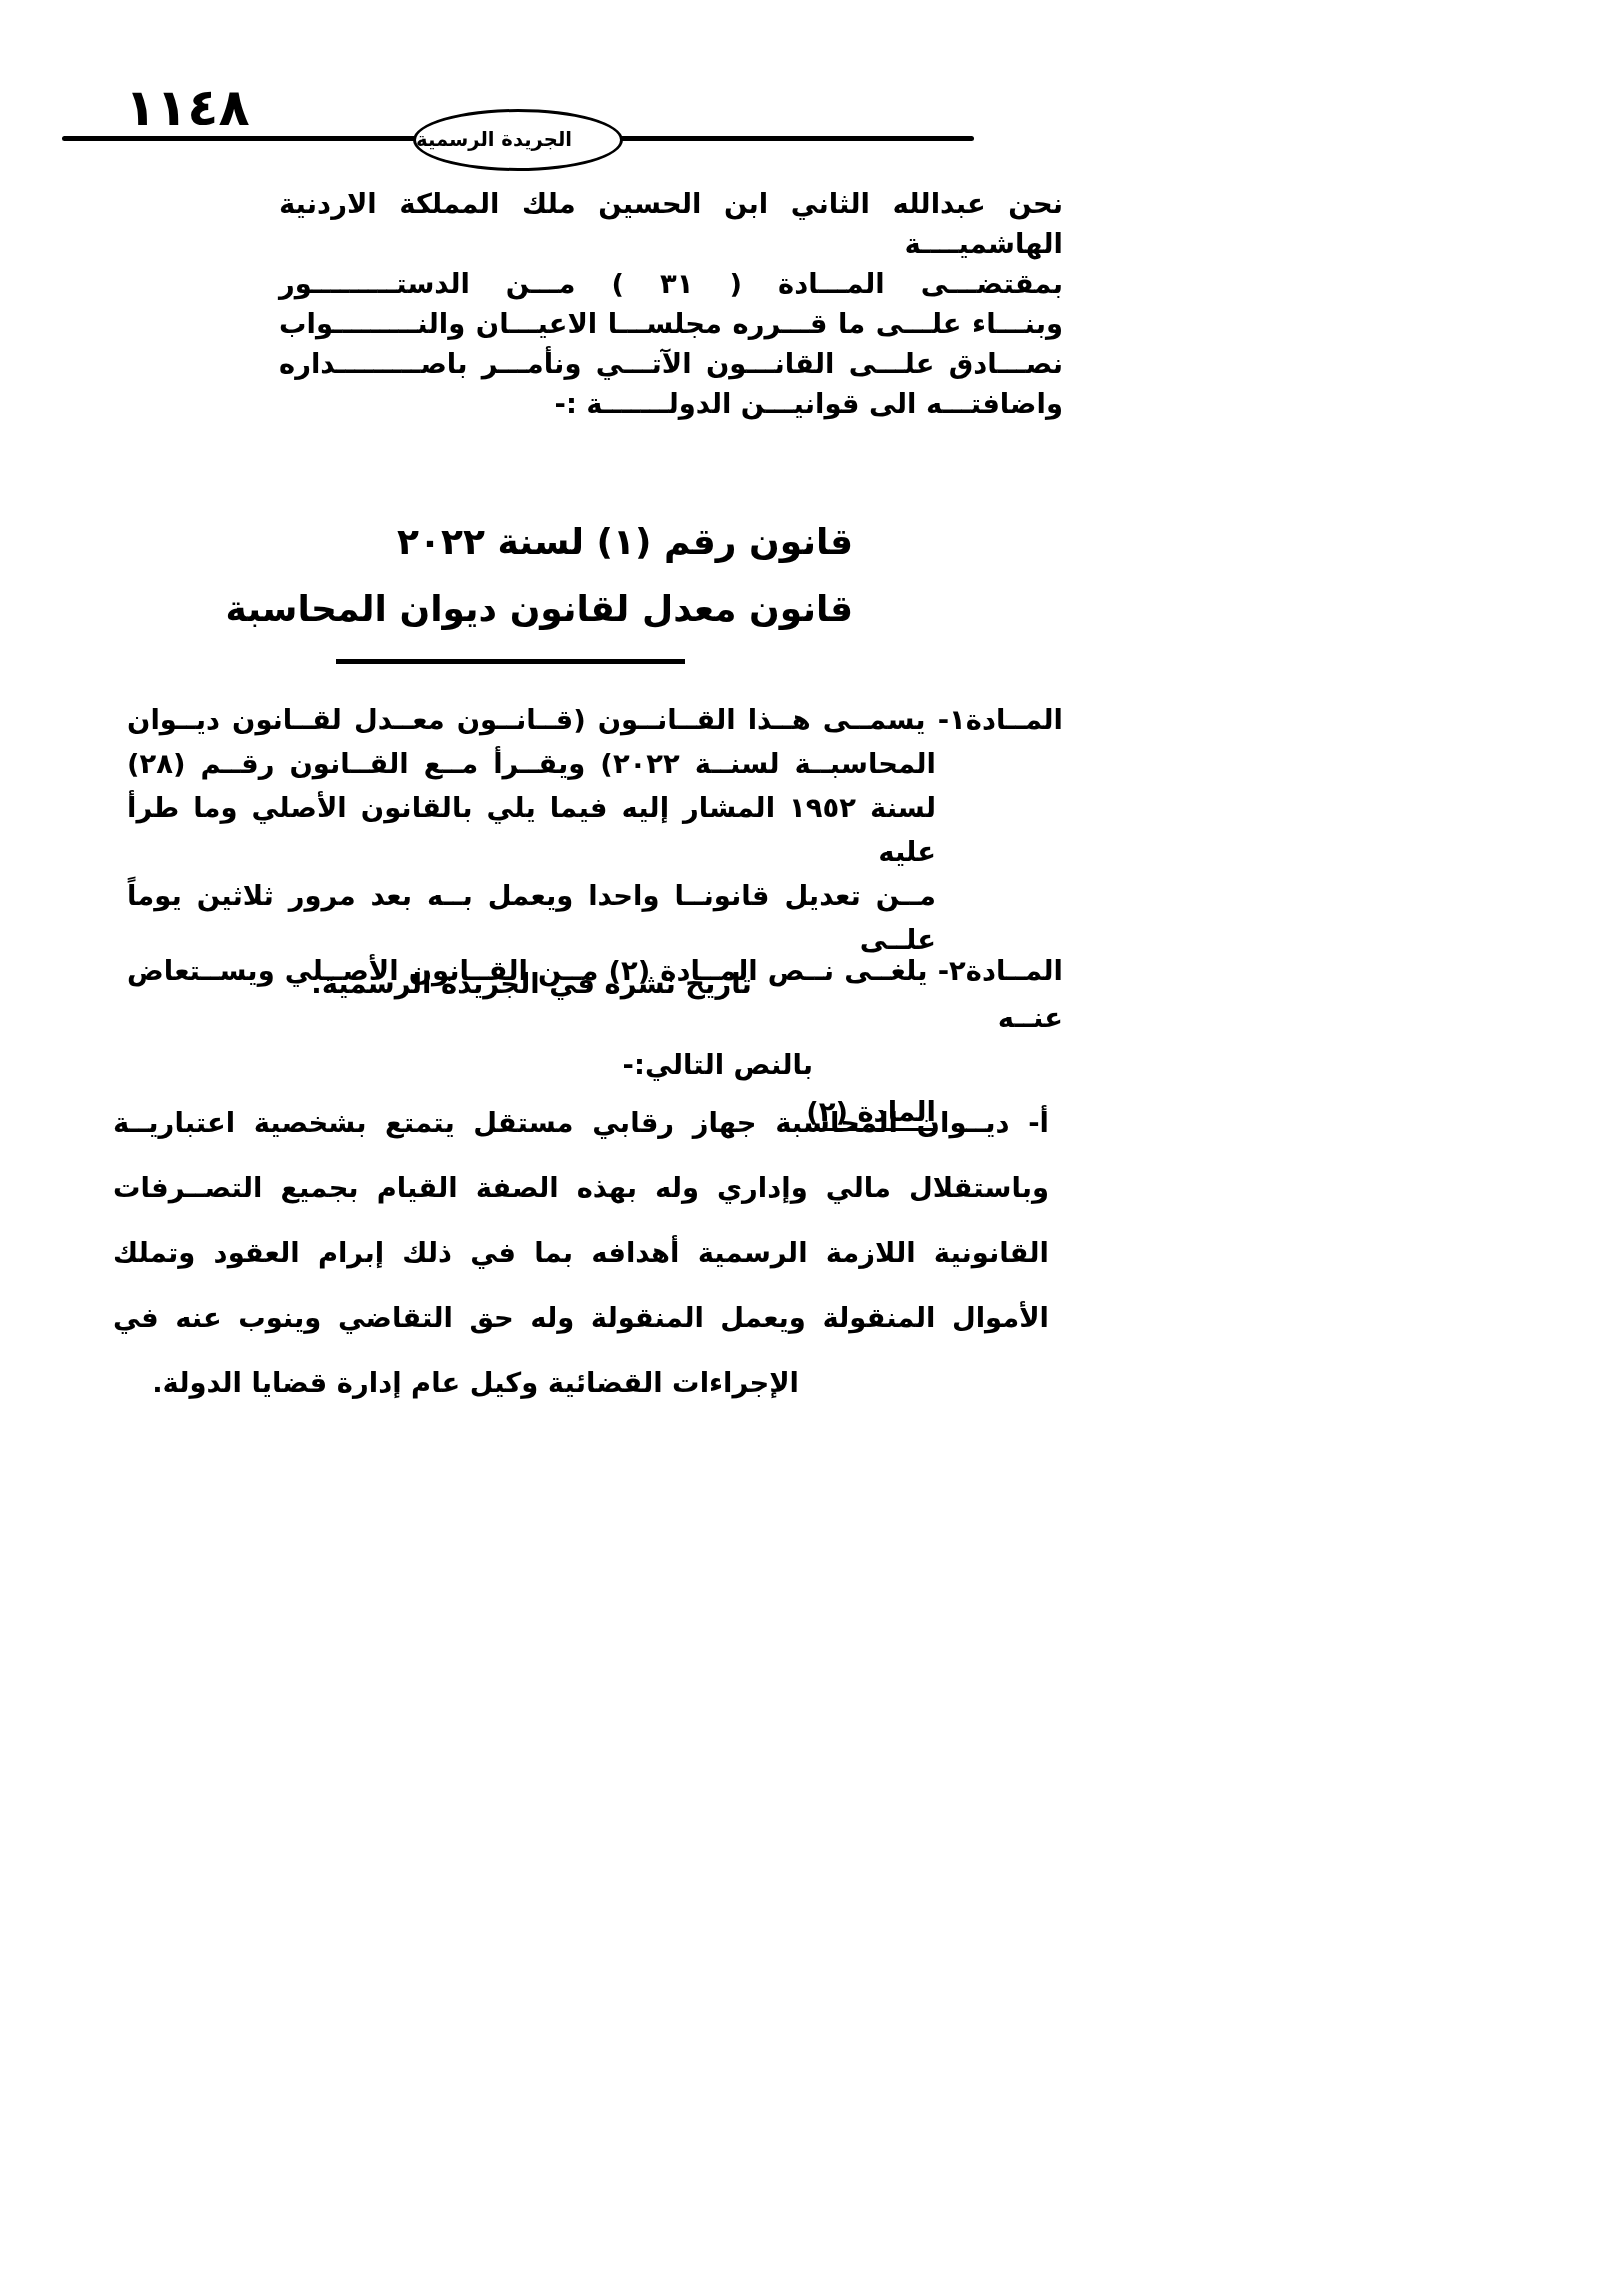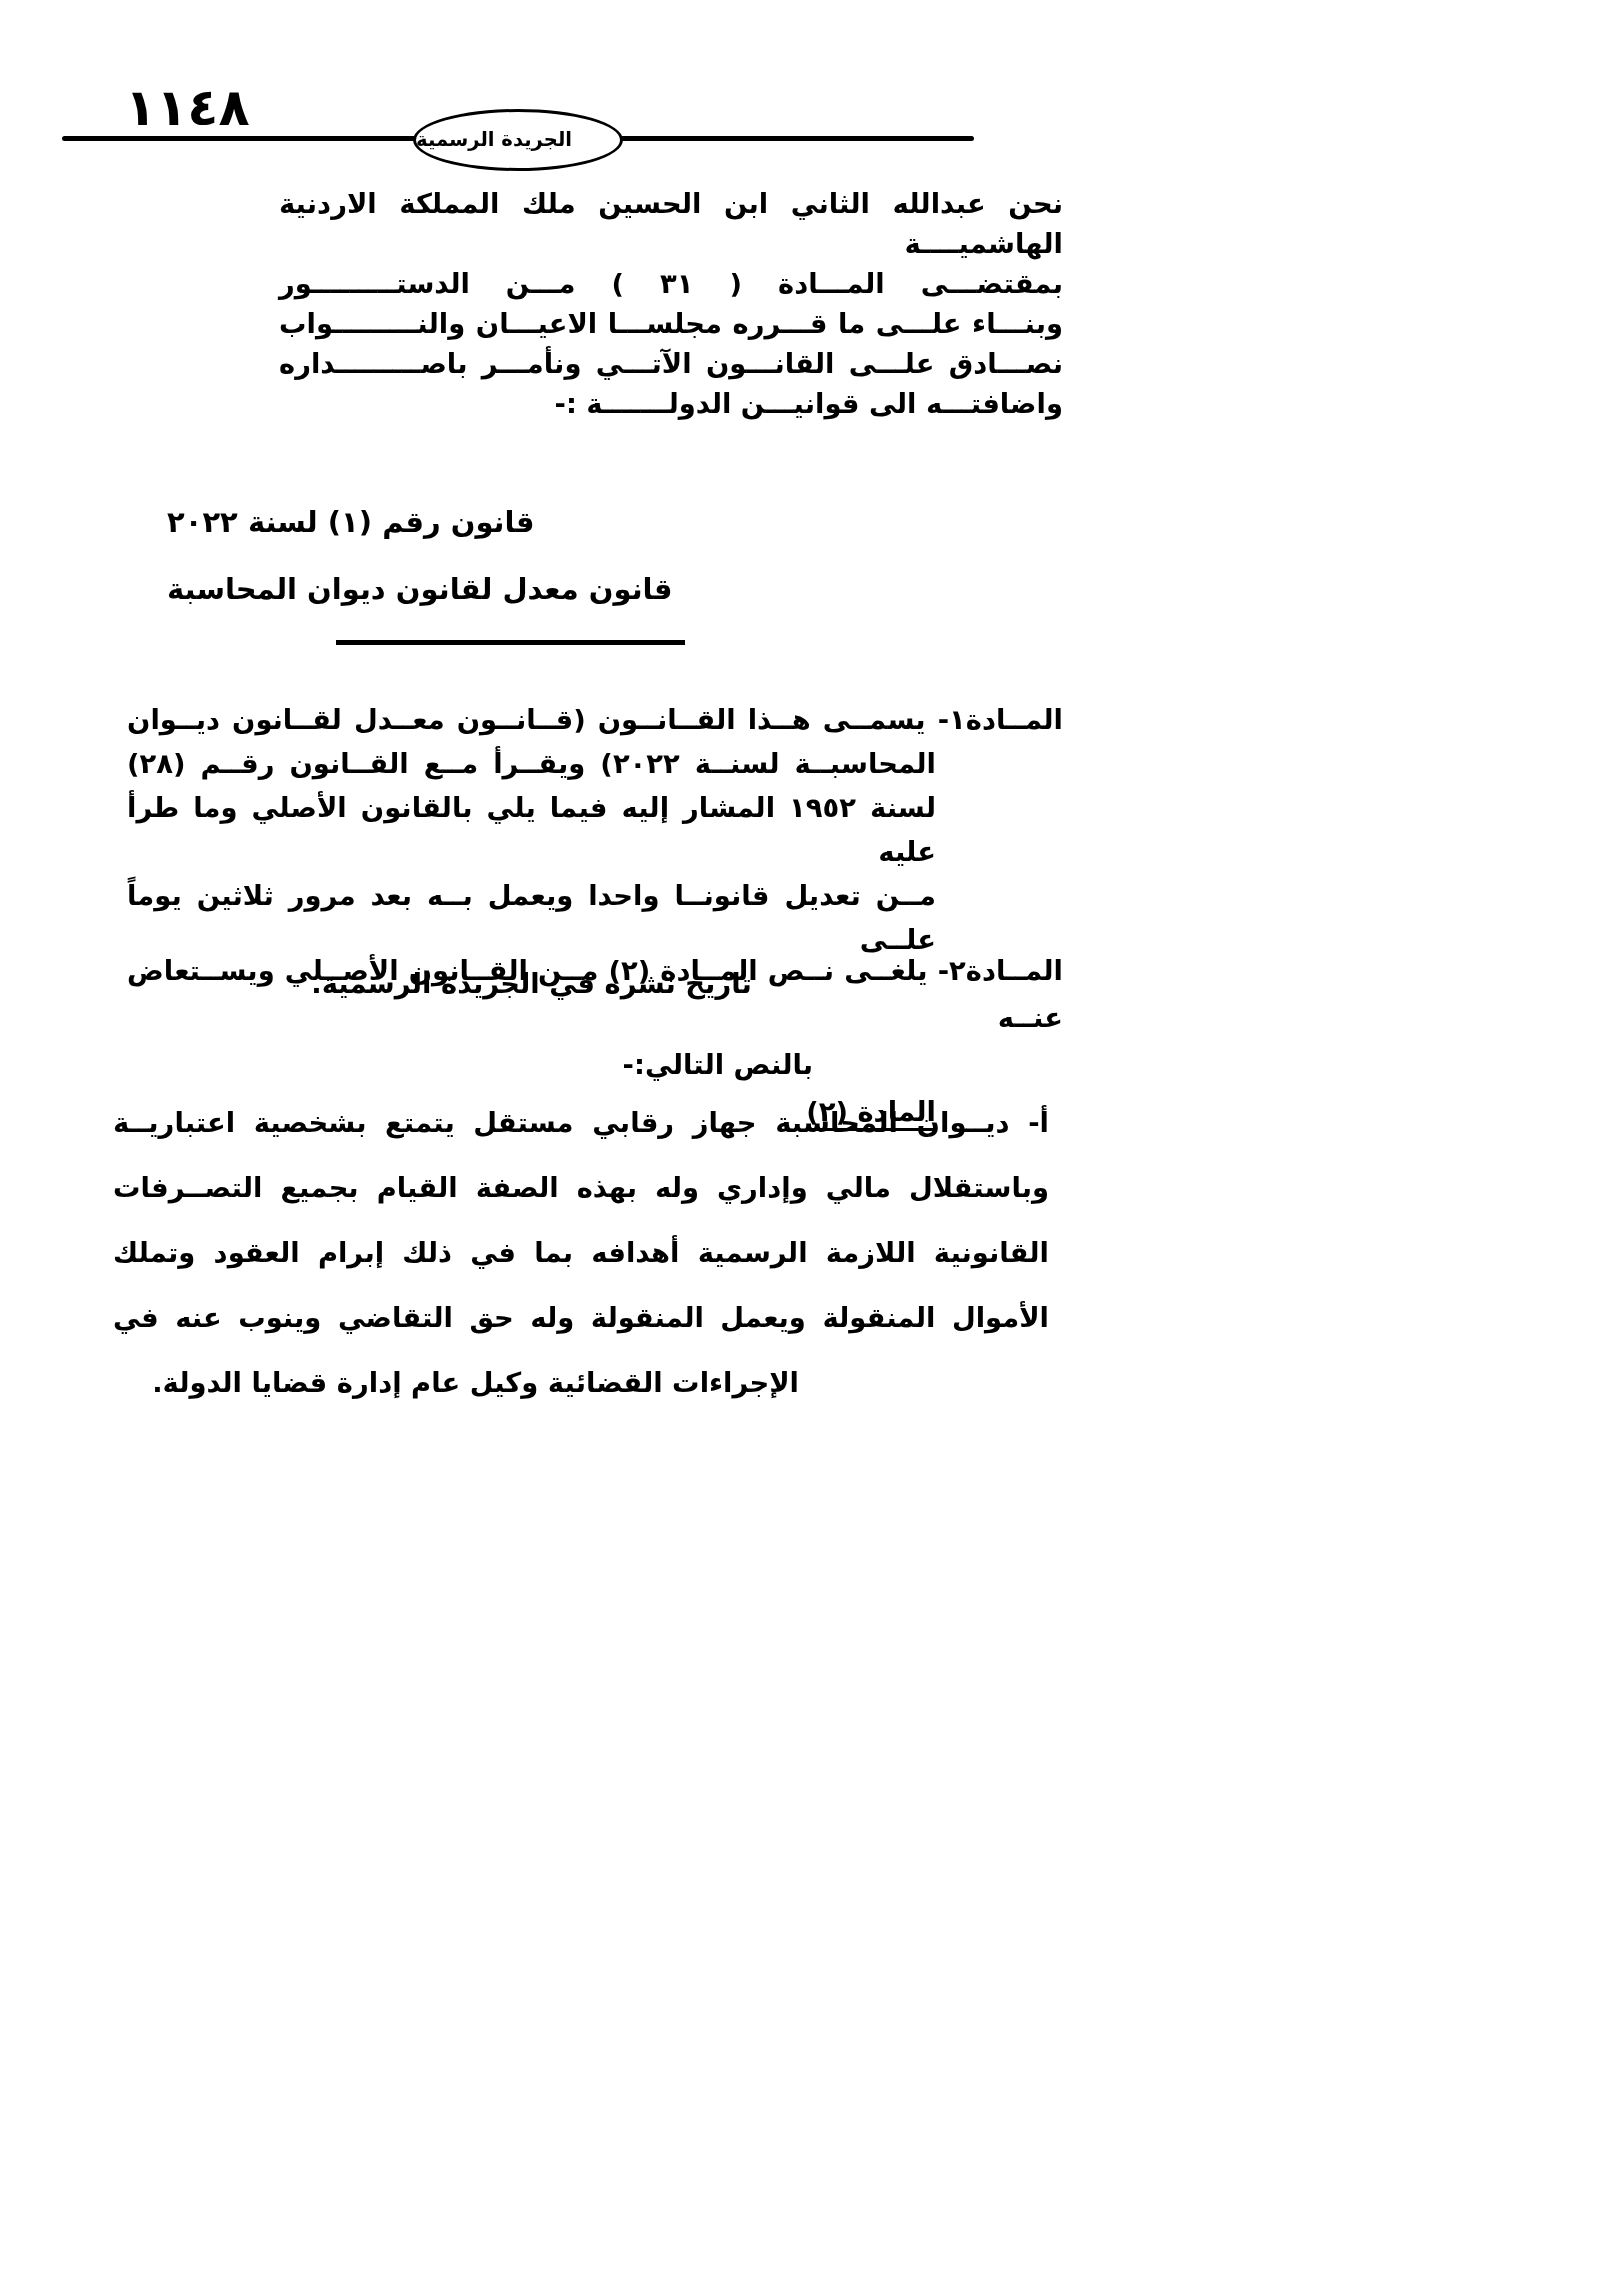--- a/index.html
+++ b/index.html
@@ -40,22 +40,22 @@
     font-size: 27.4px; font-weight: 700; line-height: 40px;
   }
   .line { direction: rtl; }
   .justify { text-align: justify; text-align-last: justify; }
   .right   { text-align: right; }
   .center  { text-align: center; }
   .indent  { padding-right: 127px; }
   .pad-255 { padding-right: 250px; }
 
   .law-title {
-    position: absolute; top: 505px; left: 167px; width: 686px;
-    text-align: left; font-size: 29px; font-weight: 700; line-height: 35px;
+    position: absolute; top: 524px; left: 167px; width: 686px;
+    text-align: right; font-size: 36px; font-weight: 700; line-height: 35px;
   }
   .law-title .title-name { margin-top: 32px; }
   .title-divider { width: 349px; height: 4.9px; background: #000; margin: 33px auto 0; }
 
   .article {
     position: absolute; left: 127px; width: 936px;
     font-size: 27.4px; font-weight: 700;
   }
   .article-1 { top: 698px; line-height: 44px; }
   .article-2 { top: 947px; line-height: 47px; }

